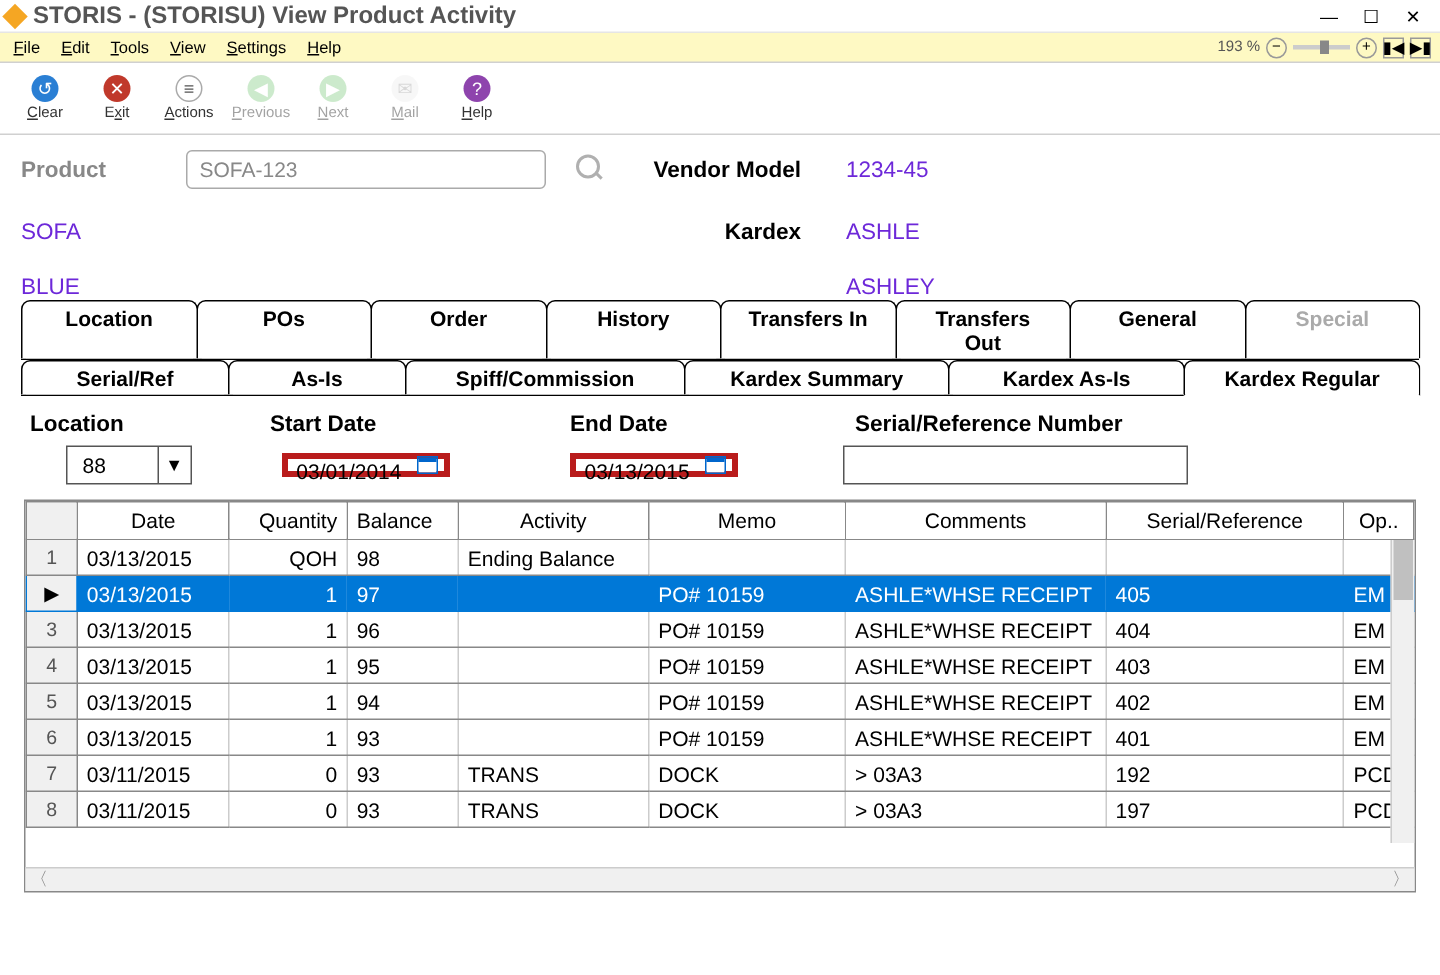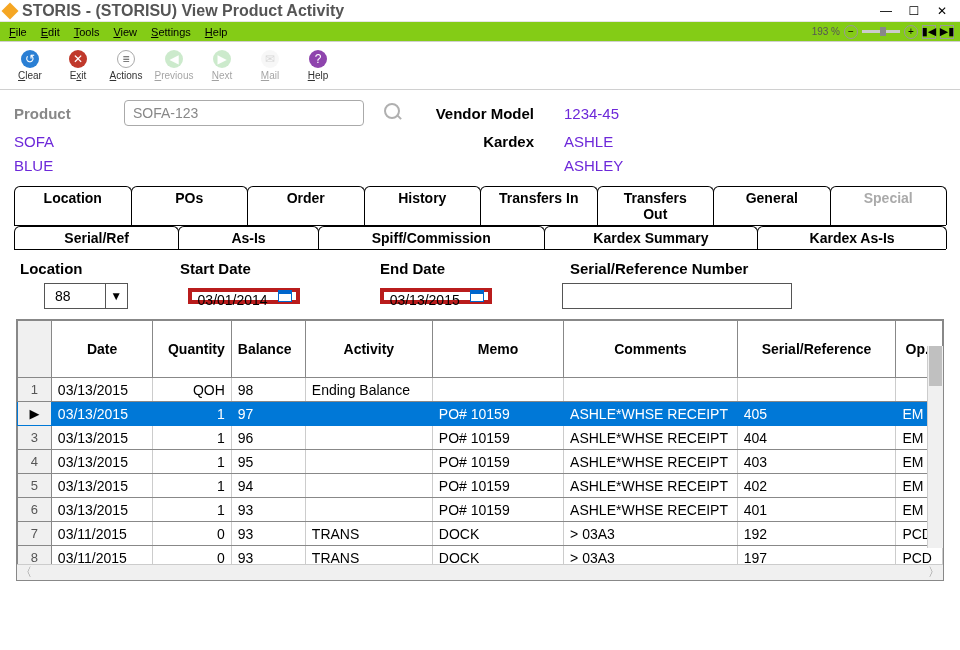--- a/index.html
+++ b/index.html
@@ -6,21 +6,21 @@
 body { font-family: "Segoe UI", Tahoma, Arial, sans-serif; font-size: 12px; background: #fff; width: 960px; height: 650px; overflow: hidden; position: relative; }
 
 
 .titlebar { height: 22px; background: #fff; display: flex; align-items: center; padding: 0 4px; border-bottom: 1px solid #e5e5e5; }
 .titlebar .app-icon { width: 12px; height: 12px; background: #f5a623; transform: rotate(45deg); margin-right: 6px; }
 .titlebar .title-text { font-size: 16px; color: #555; font-weight: bold; }
 .titlebar .win-buttons { margin-left: auto; display: flex; }
 .titlebar .win-btn { width: 28px; height: 20px; display: flex; align-items: center; justify-content: center; font-size: 12px; cursor: pointer; }
 
 
-.menubar { height: 20px; display: flex; align-items: center; padding: 0 2px; background: #84cc16; border-bottom: 1px solid #d0d0d0; font-size: 11px; }
+.menubar { height: 20px; display: flex; align-items: center; padding: 0 2px; background: #fef9c3; border-bottom: 1px solid #d0d0d0; font-size: 11px; }
 .menubar .menu-item { padding: 2px 7px; cursor: pointer; }
 .menubar .menu-item u { text-decoration: underline; }
 .menubar .right-controls { margin-left: auto; display: flex; align-items: center; gap: 4px; padding-right: 4px; }
 .menubar .zoom-label { font-size: 10px; color: #555; text-align: center; }
 .menubar .zoom-btn { width: 14px; height: 14px; border: 1px solid #999; border-radius: 50%; display: flex; align-items: center; justify-content: center; font-size: 10px; cursor: pointer; }
 .menubar .zoom-slider { width: 38px; height: 3px; background: #ccc; position: relative; }
 .menubar .zoom-slider::after { content: ''; position: absolute; left: 18px; top: -3px; width: 6px; height: 9px; background: #888; }
 .menubar .nav-arrow { width: 14px; height: 14px; display: flex; align-items: center; justify-content: center; font-size: 11px; cursor: pointer; border: 1px solid #999; }
 
 
@@ -28,21 +28,21 @@
 .tool-btn { display: flex; flex-direction: column; align-items: center; justify-content: center; width: 44px; height: 42px; cursor: pointer; font-size: 10px; }
 .tool-btn.disabled { opacity: 0.45; cursor: default; }
 .tool-btn .tool-icon { width: 18px; height: 18px; border-radius: 50%; margin-bottom: 2px; display: flex; align-items: center; justify-content: center; font-size: 12px; color: #fff; }
 .tool-btn .tool-label { color: #333; }
 .tool-btn .tool-label u { text-decoration: underline; }
 
 
 .content { padding: 10px 14px; }
 
 
-.prod-header { display: grid; grid-template-columns: 110px 260px 30px 150px 150px; row-gap: 7px; align-items: center; font-size: 15px; margin-bottom: 12px; }
+.prod-header { display: grid; grid-template-columns: 110px 260px 30px 150px 150px; row-gap: 20px; align-items: center; font-size: 15px; }
 .prod-header .lbl { font-weight: bold; color: #888; text-align: left; }
 .prod-header .lbl.blk { color: #000; text-align: right; padding-right: 30px; }
 .prod-header .val { color: #6d28d9; }
 .prod-input { height: 26px; border: 1px solid #aaa; border-radius: 4px; padding: 0 8px; font-size: 14px; color: #888; width: 240px; }
 .search-icon { width: 20px; height: 20px; position: relative; }
 .search-icon::before { content: ''; position: absolute; width: 12px; height: 12px; border: 2px solid #b0b0b0; border-radius: 50%; top: 0; left: 0; }
 .search-icon::after { content: ''; position: absolute; width: 6px; height: 2px; background: #b0b0b0; transform: rotate(45deg); top: 13px; left: 12px; }
 
 
 .tabs-row { display: flex; gap: 0; border-bottom: 1px solid #000; }
@@ -62,21 +62,21 @@
 .date-field { height: 16px; border: 4px solid #b91c1c; display: flex; align-items: flex-start; }
 .date-field .date-val { padding: 0 6px; font-size: 14px; }
 .date-field .date-btn { width: 22px; height: 100%; display: flex; align-items: center; justify-content: center; }
 .cal-icon { width: 14px; height: 12px; border: 1px solid #0066cc; background: linear-gradient(to bottom, #0066cc 0%, #0066cc 30%, #fff 30%, #fff 100%); }
 .text-field { height: 26px; width: 230px; border: 1px solid #555; padding: 0 6px; }
 
 
 .grid-wrap { border: 1px solid #888; position: relative; margin: 0 2px; }
 .grid-scroll { overflow: hidden; height: 244px; position: relative; }
 .grid-table { border-collapse: collapse; width: 100%; font-size: 14px; }
-.grid-table th { background: #fff; border: 1px solid #888; padding: 20px 6px; font-weight: bold; font-size: 14px; position: sticky; top: 0; }
+.grid-table th { background: #fff; border: 1px solid #888; padding: 4px 6px; font-weight: normal; font-size: 14px; position: sticky; top: 0; }
 .grid-table td { border-right: 1px solid #ccc; border-bottom: 1px solid #888; padding: 3px 6px; height: 24px; }
 .grid-table .row-hdr { background: #f0f0f0; border: 1px solid #888; text-align: center; width: 32px; font-size: 13px; color: #555; }
 .grid-table tr.selected td { background: #0078d7; color: #fff; border-color: #0078d7; }
 .grid-table tr.selected .row-hdr { background: #f0f0f0; color: #000; }
 .col-date { width: 96px; }
 .col-qty { width: 74px; text-align: right; }
 .col-bal { width: 70px; text-align: left; }
 .col-ref { width: 120px; }
 .col-memo { width: 124px; }
 .col-cmt { width: 164px; }
@@ -181,20 +181,21 @@
     <div class="tab">General</div>
     <div class="tab disabled">Special</div>
   </div>
 
   <div class="tabs-row row2">
     <div class="tab" style="flex:1">Serial/Ref</div>
     <div class="tab" style="flex:0.8">As-Is</div>
     <div class="tab" style="flex:1.5">Spiff/Commission</div>
     <div class="tab" style="flex:1.4">Kardex Summary</div>
     <div class="tab" style="flex:1.2">Kardex As-Is</div>
+    <div class="tab active" style="flex:1.2">Kardex Regular</div>
   </div>
 
   <div class="filter-row">
     <div style="width:120px">Location</div>
     <div style="width:160px">Start Date</div>
     <div style="width:150px">End Date</div>
     <div>Serial/Reference Number</div>
   </div>
 
   <div class="filter-inputs">

